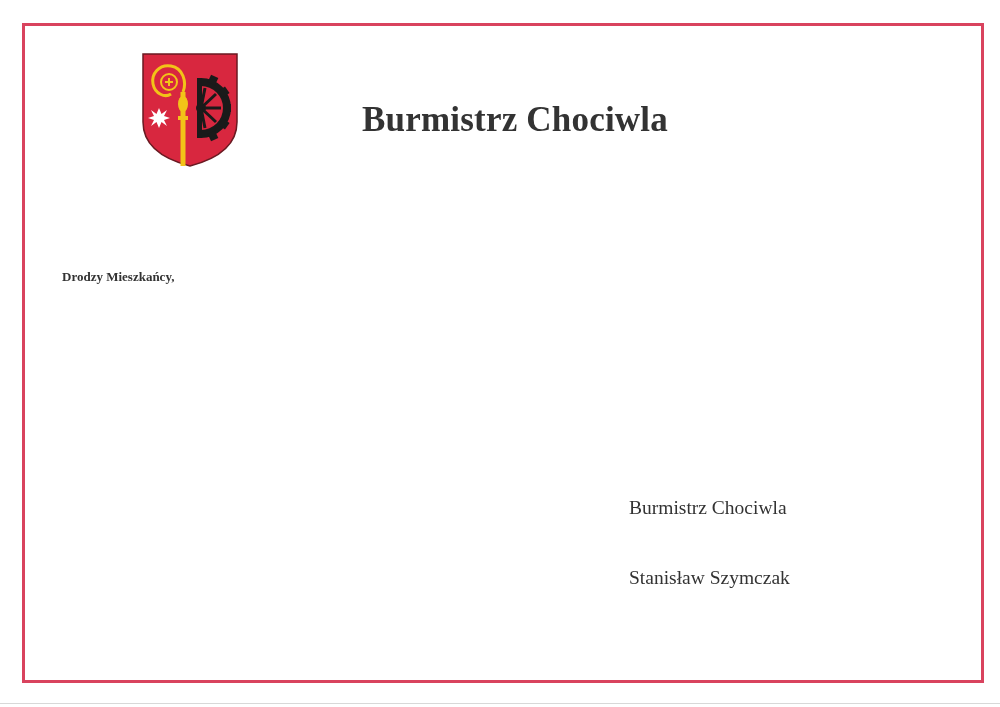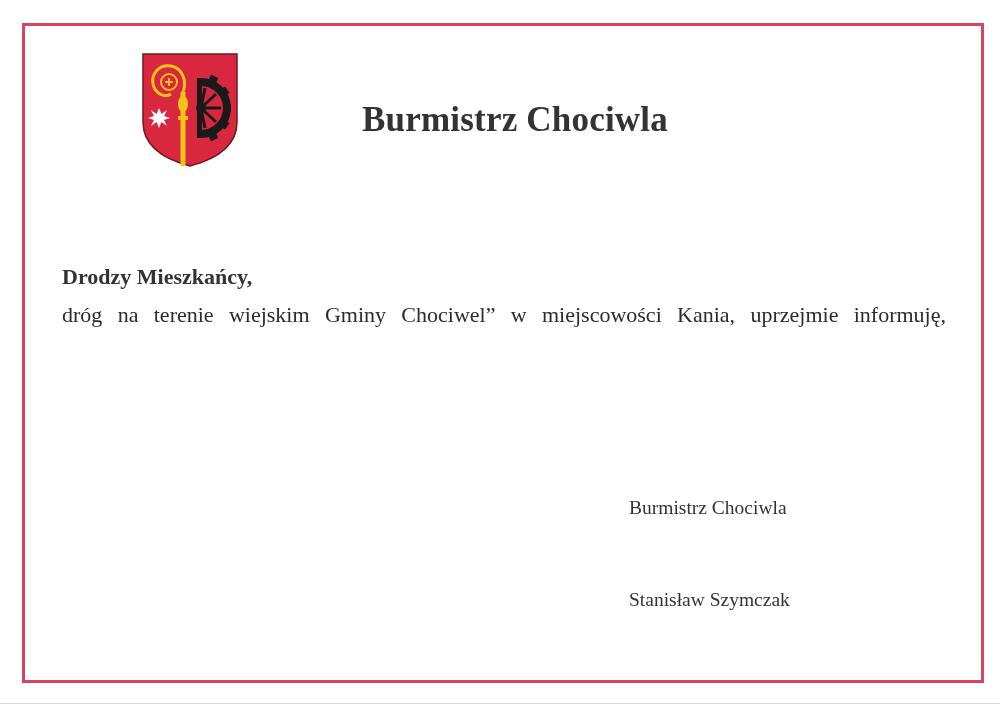--- a/index.html
+++ b/index.html
@@ -13,31 +13,31 @@
     }
     .bottom-rule {
       position: absolute; left: 0; top: 703px; width: 1000px; height: 1px; background: #d8d8d8;
     }
     .crest { position: absolute; left: 141px; top: 52px; width: 98px; height: 116px; }
     .title {
       position: absolute; left: 362px; top: 100px; font-size: 35px; font-weight: bold; color: #333333;
       letter-spacing: 0.2px; white-space: nowrap;
     }
     .body-text {
-      position: absolute; left: 62px; top: 258px; width: 884px; font-size: 22px; line-height: 37.5px;
+      position: absolute; left: 62px; top: 258px; width: 884px; font-size: 13px; line-height: 37.5px;
     }
     .greeting { font-weight: bold; color: #333; }
     .justify-line { display: block; text-align: justify; text-align-last: justify; }
     .plain-line { display: block; }
     .red { color: #d9435e; font-weight: bold; }
     .sig {
       position: absolute; left: 629px; font-size: 19.5px; color: #333; white-space: nowrap;
     }
     .sig.office { top: 497px; }
-    .sig.name { top: 589px; }
+    .sig.name { top: 567px; }
   </style>
 </head>
 <body>
 
 <div class="frame"></div>
 <div class="bottom-rule"></div>
 
 <svg class="crest" viewBox="0 0 98 116">
 
   <path d="M2,2 H96 V70 C96,96 72,108 49,114 C26,108 2,96 2,70 Z" fill="#d8273f" stroke="#6a1a22" stroke-width="1.5"></path>
@@ -69,17 +69,16 @@
     <rect x="37" y="64" width="10" height="4"></rect>
   </g>
 
   <polygon fill="#ffffff" points="18,56 20.5,62 26,58 23,64 29,66 23,68 26,74 20.5,70 18,76 15.5,70 10,74 13,68 7,66 13,64 10,58 15.5,62"></polygon>
 </svg>
 
 <div class="title">Burmistrz Chociwla</div>
 
 <div class="body-text">
   <span class="plain-line greeting">Drodzy Mieszkańcy,</span>
-  <span class="justify-line">dróg na terenie wiejskim Gminy Chociwel” w miejscowości Kania, uprzejmie informuję,</span>
 </div>
 
 <div class="sig office">Burmistrz Chociwla</div>
 <div class="sig name">Stanisław Szymczak</div>
 
 </body></html>

